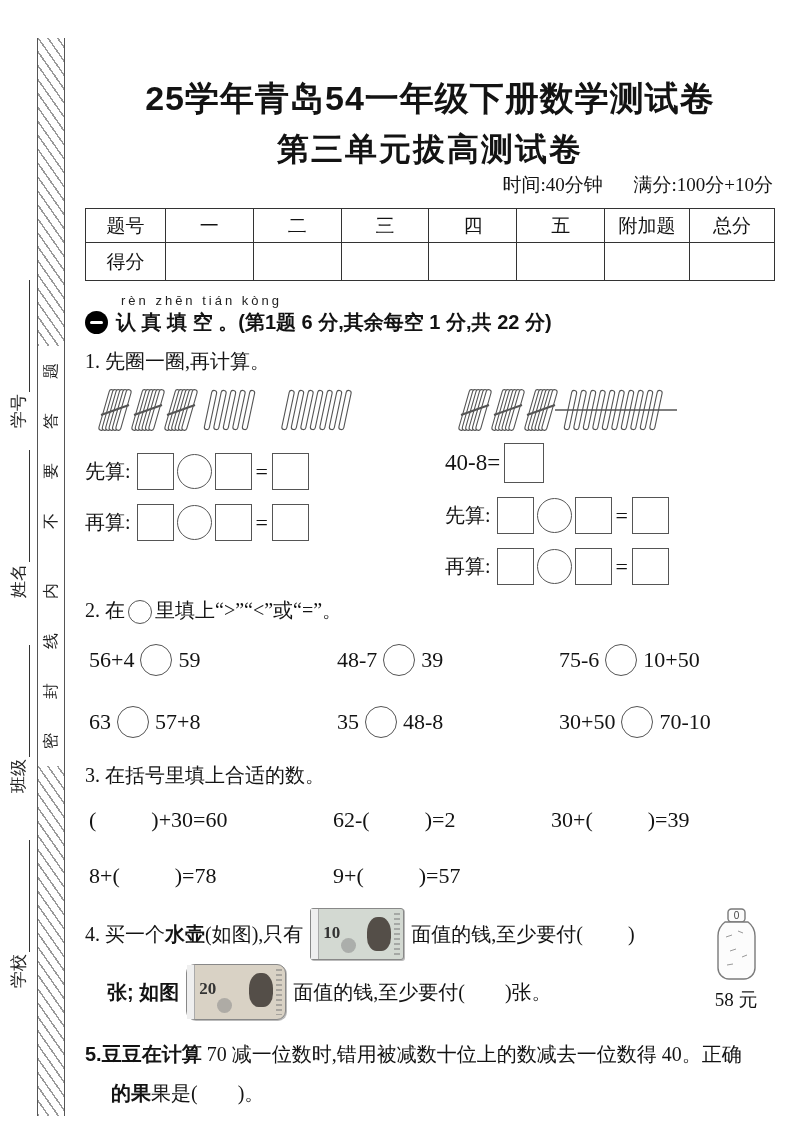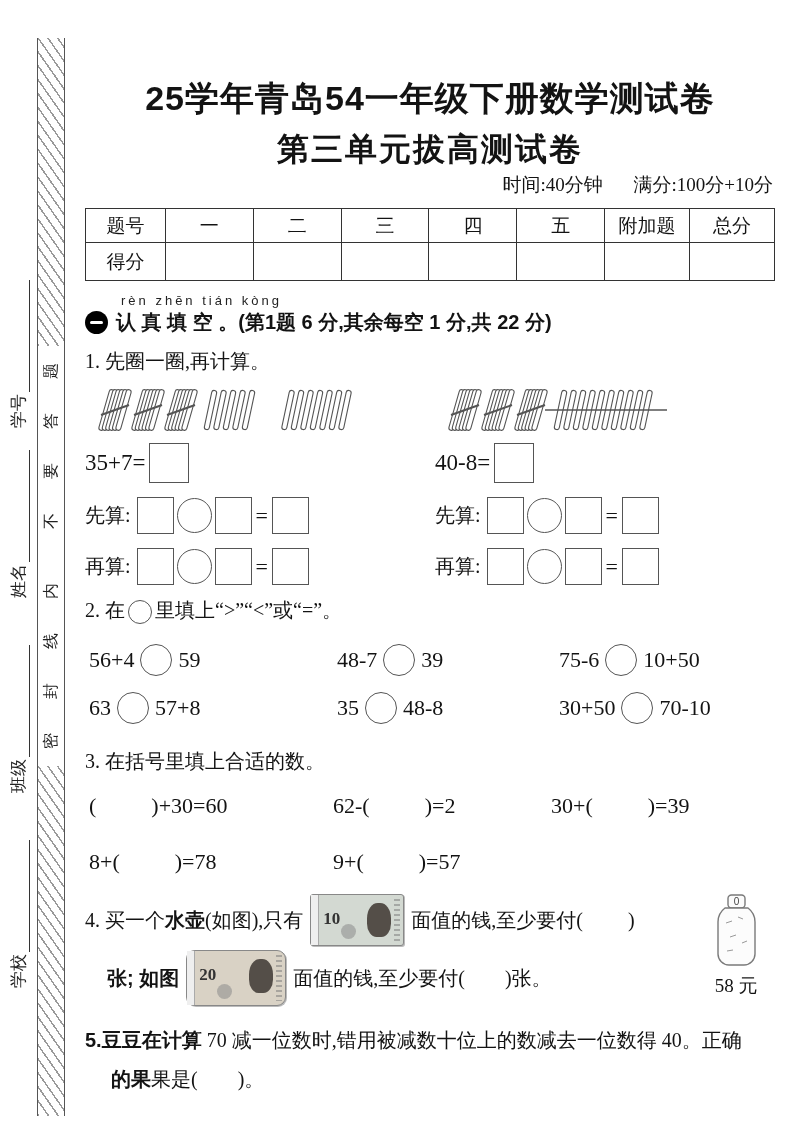--- a/index.html
+++ b/index.html
@@ -42,37 +42,37 @@
          display:inline-flex;align-items:center;justify-content:center;margin-right:8px;}
   .badge-bar{width:13px;height:3.5px;background:#fff;border-radius:2px;}
   .sec-title,.sec-note{font-family:"Liberation Sans",sans-serif;font-weight:700;font-size:20px;}
 
   .q-title{margin-top:12px;font-size:20px;}
   .hei{font-family:"Liberation Sans",sans-serif;font-weight:700;}
 
   
   .q1-cols{display:flex;margin-top:6px;}
   .q1-col{width:350px;}
-  .q1-col.right{width:330px;}
+  .q1-col.right{width:330px;margin-left:10px;}
   .sticks{display:block;height:58px;margin-left:10px;}
   .eq-row{display:flex;align-items:center;margin-top:4px;font-size:23px;}
   .ans-box{display:inline-block;width:38px;height:38px;border:1.3px solid #555;
            background:#fff;margin-left:4px;vertical-align:middle;}
   .calc-row{display:flex;align-items:center;margin-top:14px;font-size:20px;}
   .calc-row .lbl{margin-right:6px;}
   .sq{display:inline-block;width:35px;height:35px;border:1.3px solid #555;background:#fff;}
   .cir{display:inline-block;width:33px;height:33px;border:1.3px solid #555;border-radius:50%;
        background:#fff;margin:0 3px;}
   .eqs{font-size:22px;margin:0 4px;}
 
   
   .cmp-circle{display:inline-block;width:30px;height:30px;border:1.3px solid #555;
               border-radius:50%;vertical-align:middle;margin:0 6px;}
   .cmp-circle.small{width:22px;height:22px;margin:0 3px;}
-  .q2-grid{display:grid;grid-template-columns:248px 222px auto;row-gap:16px;
+  .q2-grid{display:grid;grid-template-columns:248px 222px auto;row-gap:30px;
            margin-top:20px;font-size:22px;margin-left:4px;}
   .cmp{display:flex;align-items:center;}
   .q3-grid{display:grid;grid-template-columns:244px 218px auto;row-gap:30px;
            margin-top:18px;font-size:22px;margin-left:4px;}
 
   
   .q4{position:relative;margin-top:16px;padding-right:82px;}
   .q4-line{display:flex;align-items:center;font-size:20px;min-height:58px;}
   .q4-line.second{margin-left:22px;}
   .banknote{position:relative;display:inline-block;border:1px solid #888;border-radius:3px;
@@ -220,24 +220,20 @@
             <rect x="141.5" y="9" width="5" height="40" rx="2.5" fill="#fff" stroke="#555" stroke-width="1.1" transform="rotate(12 144 29)"></rect>
             <rect x="151" y="9" width="5" height="40" rx="2.5" fill="#fff" stroke="#555" stroke-width="1.1" transform="rotate(12 153.5 29)"></rect>
             <rect x="190.5" y="9" width="5" height="40" rx="2.5" fill="#fff" stroke="#555" stroke-width="1.1" transform="rotate(12 193 29)"></rect>
             <rect x="200" y="9" width="5" height="40" rx="2.5" fill="#fff" stroke="#555" stroke-width="1.1" transform="rotate(12 202.5 29)"></rect>
             <rect x="209.5" y="9" width="5" height="40" rx="2.5" fill="#fff" stroke="#555" stroke-width="1.1" transform="rotate(12 212 29)"></rect>
             <rect x="219" y="9" width="5" height="40" rx="2.5" fill="#fff" stroke="#555" stroke-width="1.1" transform="rotate(12 221.5 29)"></rect>
             <rect x="228.5" y="9" width="5" height="40" rx="2.5" fill="#fff" stroke="#555" stroke-width="1.1" transform="rotate(12 231 29)"></rect>
             <rect x="238" y="9" width="5" height="40" rx="2.5" fill="#fff" stroke="#555" stroke-width="1.1" transform="rotate(12 240.5 29)"></rect>
             <rect x="247.5" y="9" width="5" height="40" rx="2.5" fill="#fff" stroke="#555" stroke-width="1.1" transform="rotate(12 250 29)"></rect>
           </svg>
-        <div class="eq-row">
-          <span>35+7=</span>
-          <span class="ans-box"></span>
-        </div>
         <div class="calc-row">
           <span class="lbl">先算:</span>
           <span class="sq"></span>
             <span class="cir"></span>
             <span class="sq"></span>
           <span class="eqs">=</span>
           <span class="sq"></span>
         </div>
         <div class="calc-row">
           <span class="lbl">再算:</span>

